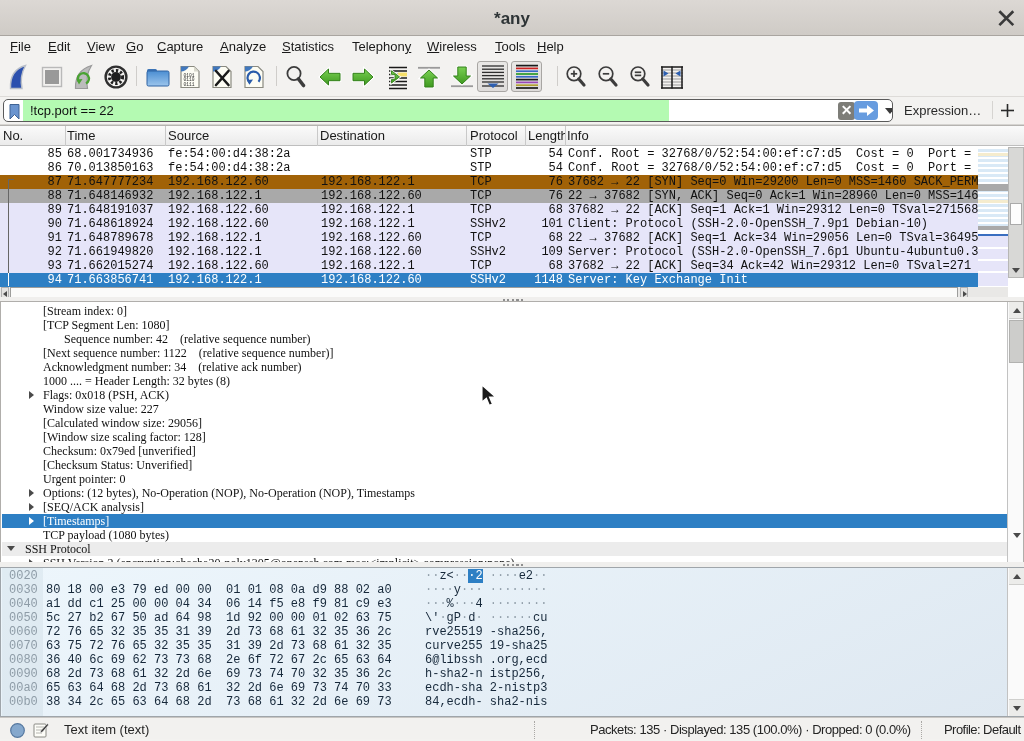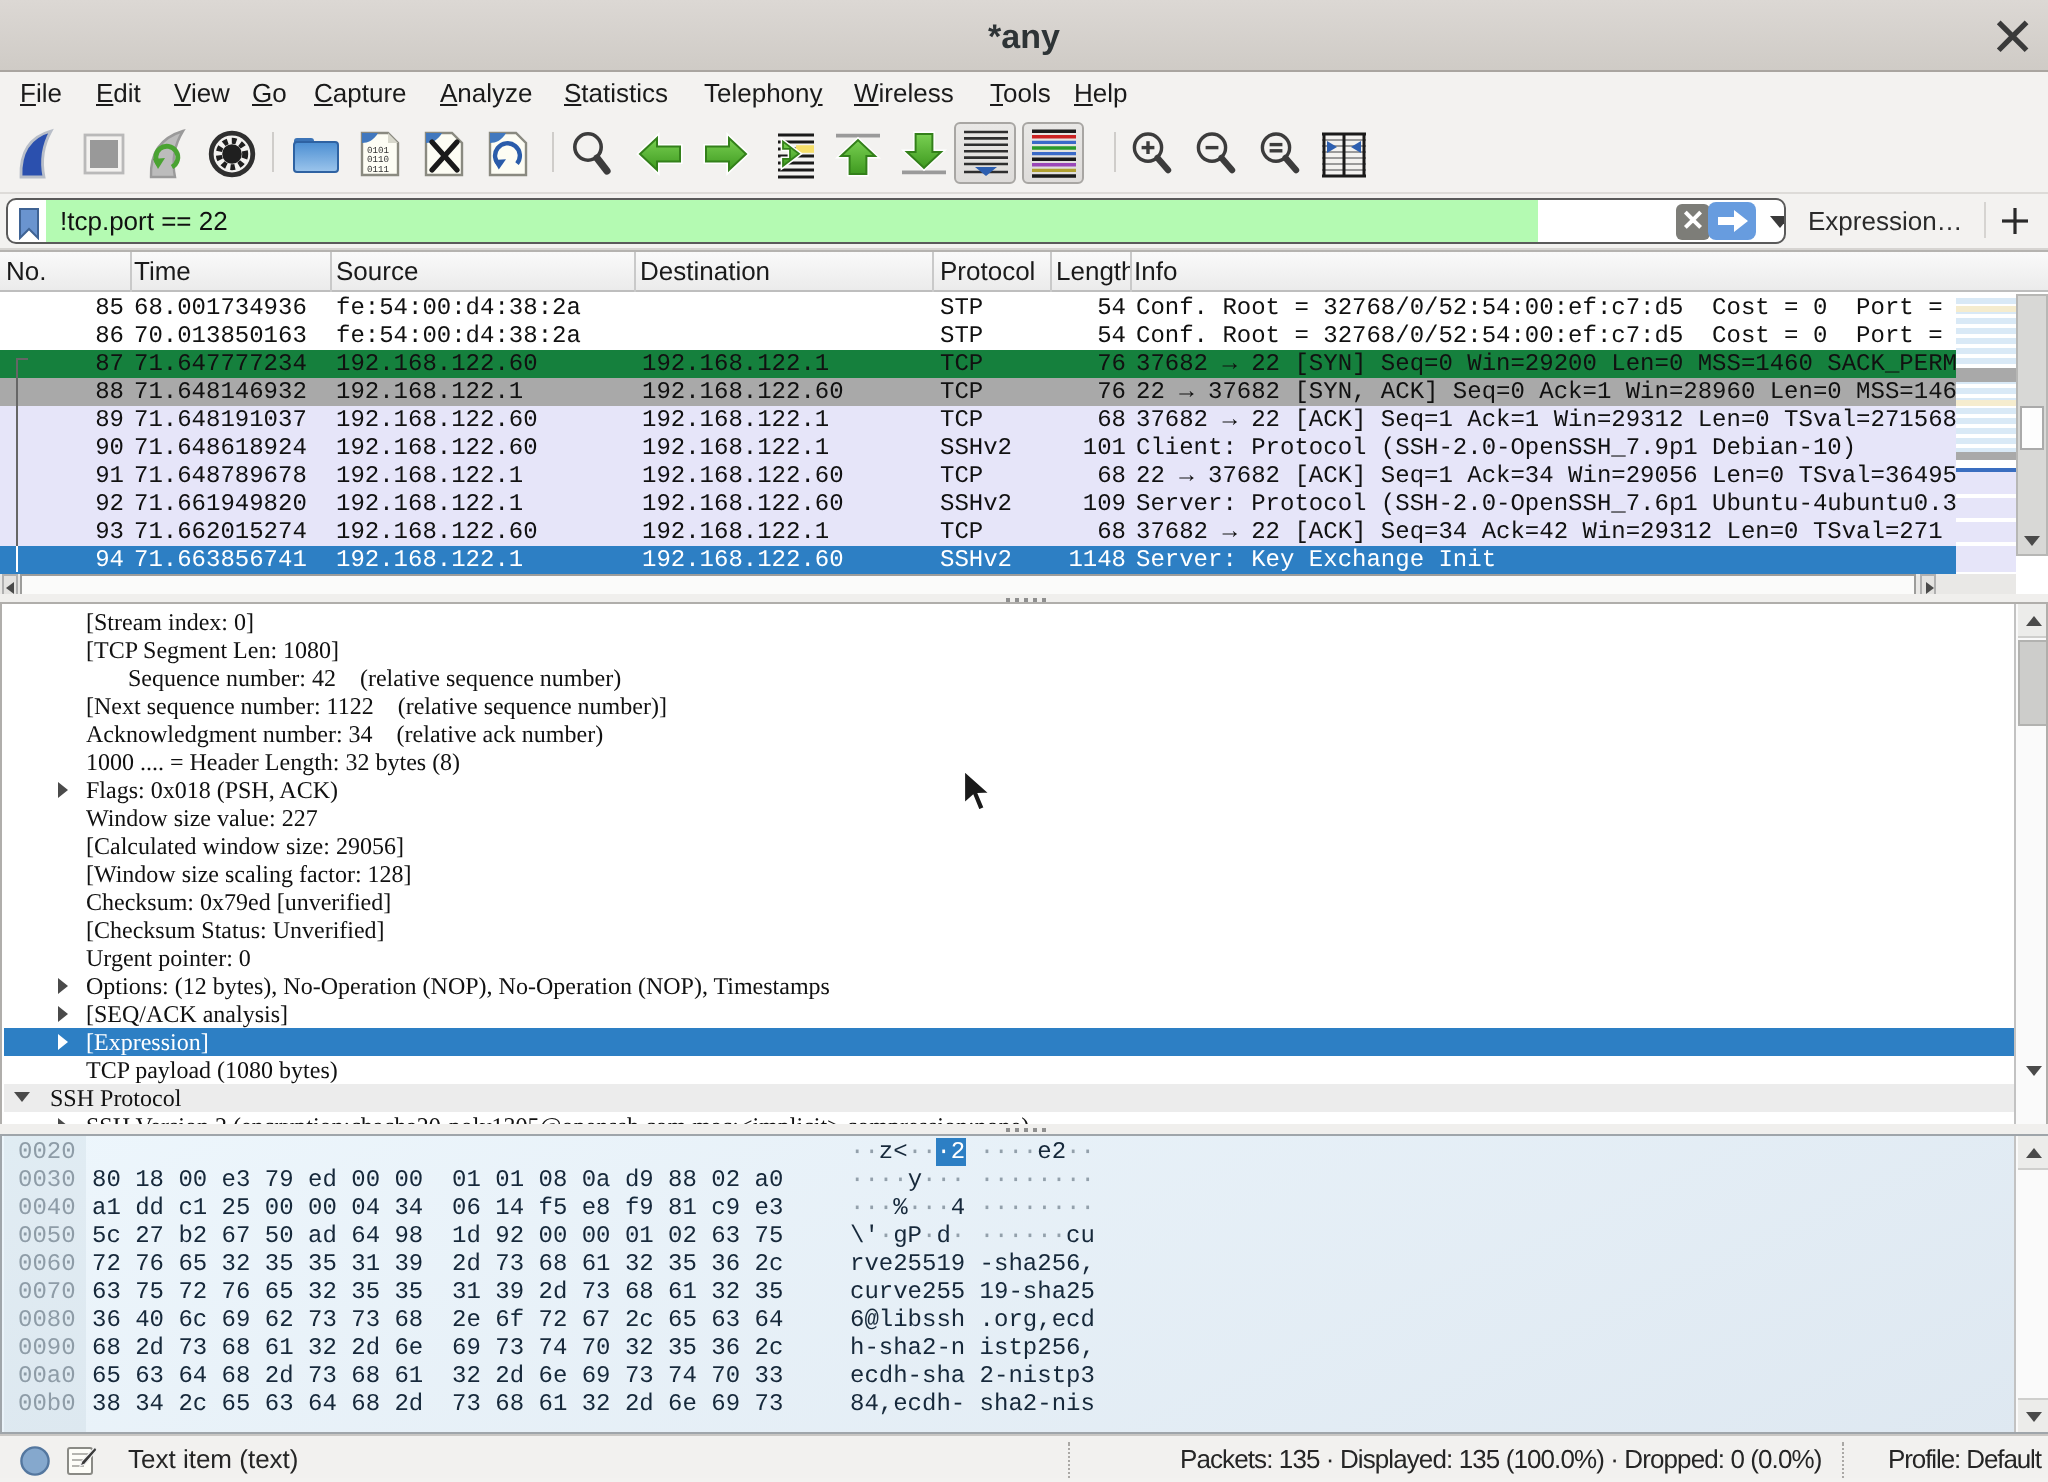--- a/index.html
+++ b/index.html
@@ -13,21 +13,21 @@
 #menu span{position:absolute;top:3px;font-size:13px;color:#1a1a1a}
 #menu u{text-decoration:underline}
 
 #tools{left:0;top:58px;width:1024px;height:39px;background:#f3f2f0;border-bottom:1px solid #dddbd8}
 .sep{position:absolute;top:8px;width:1px;height:20px;background:#cfcdca}
 .ticon{position:absolute;top:6px}
 .tbox{position:absolute;top:3px;width:31px;height:31px;background:linear-gradient(#e9e8e6,#dedcda);border:1px solid #a8a6a3;border-radius:3px}
 
 #filter{left:0;top:97px;width:1024px;height:28px;background:#f3f2f0;border-bottom:1px solid #d6d4d1}
 #fbox{left:3px;top:2px;width:890px;height:23px;background:#fff;border:1px solid #5a5a5a;border-radius:5px;overflow:hidden}
-#fgreen{left:19px;top:0;width:746px;height:21px;background:#b4fab2;font-size:13px;color:#111;padding:3px 0 4px 7px}
+#fgreen{left:19px;top:0;width:646px;height:21px;background:#b4fab2;font-size:13px;color:#111;padding:3px 0 4px 7px}
 #fx{left:834px;top:2px;width:17px;height:18px;background:#7d7d78;border-radius:3px;color:#fff;font-size:14px;font-weight:bold;text-align:center;line-height:17px}
 #fgo{left:850px;top:1px;width:24px;height:19px;background:#679cdf;border-radius:4px}
 #fdd{left:881px;top:8px;width:0;height:0;border-left:5px solid transparent;border-right:5px solid transparent;border-top:6px solid #3a3a3a}
 #fexp{left:904px;top:6px;font-size:13px;color:#2a2a2a}
 #fsep{left:992px;top:4px;width:1px;height:18px;background:#d6d4d1}
 
 
 #plist{left:0;top:125px;width:1024px;height:173px;background:#fff;border-top:1px solid #b5b3b0}
 #phead{left:0;top:0;width:1024px;height:20px;background:linear-gradient(#fafafa,#ebebeb);border-bottom:1px solid #bebebe}
 #phead span{position:absolute;top:2px;font-size:13px;color:#1a1a1a;white-space:nowrap}
@@ -267,21 +267,21 @@
         <span style="left:567px">Info</span>
 <i style="left:65px"></i>
         <i style="left:165px"></i>
         <i style="left:317px"></i>
         <i style="left:466px"></i>
         <i style="left:525px"></i>
         <i style="left:565px"></i>
 </div>
 <div class="pr" style="top:21px;background:#fff"><b class="pn">85</b><b class="pt">68.001734936</b><b class="ps">fe:54:00:d4:38:2a</b><b class="pp">STP</b><b class="pl">54</b><b class="pi">Conf. Root = 32768/0/52:54:00:ef:c7:d5  Cost = 0  Port = 0x8002</b></div>
 <div class="pr" style="top:35px;background:#fff"><b class="pn">86</b><b class="pt">70.013850163</b><b class="ps">fe:54:00:d4:38:2a</b><b class="pp">STP</b><b class="pl">54</b><b class="pi">Conf. Root = 32768/0/52:54:00:ef:c7:d5  Cost = 0  Port = 0x8002</b></div>
-<div class="pr" style="top:49px;background:#15803d"><b class="pn">87</b><b class="pt">71.647777234</b><b class="ps">192.168.122.60</b><b class="pd">192.168.122.1</b><b class="pp">TCP</b><b class="pl">76</b><b class="pi">37682 → 22 [SYN] Seq=0 Win=29200 Len=0 MSS=1460 SACK_PERM=1</b></div>
+<div class="pr" style="top:49px;background:#a16207"><b class="pn">87</b><b class="pt">71.647777234</b><b class="ps">192.168.122.60</b><b class="pd">192.168.122.1</b><b class="pp">TCP</b><b class="pl">76</b><b class="pi">37682 → 22 [SYN] Seq=0 Win=29200 Len=0 MSS=1460 SACK_PERM=1</b></div>
 <div class="pr" style="top:63px;background:#a9a9a9"><b class="pn">88</b><b class="pt">71.648146932</b><b class="ps">192.168.122.1</b><b class="pd">192.168.122.60</b><b class="pp">TCP</b><b class="pl">76</b><b class="pi">22 → 37682 [SYN, ACK] Seq=0 Ack=1 Win=28960 Len=0 MSS=1460</b></div>
 <div class="pr" style="top:77px;background:#e6e5f9"><b class="pn">89</b><b class="pt">71.648191037</b><b class="ps">192.168.122.60</b><b class="pd">192.168.122.1</b><b class="pp">TCP</b><b class="pl">68</b><b class="pi">37682 → 22 [ACK] Seq=1 Ack=1 Win=29312 Len=0 TSval=271568</b></div>
 <div class="pr" style="top:91px;background:#e6e5f9"><b class="pn">90</b><b class="pt">71.648618924</b><b class="ps">192.168.122.60</b><b class="pd">192.168.122.1</b><b class="pp">SSHv2</b><b class="pl">101</b><b class="pi">Client: Protocol (SSH-2.0-OpenSSH_7.9p1 Debian-10)</b></div>
 <div class="pr" style="top:105px;background:#e6e5f9"><b class="pn">91</b><b class="pt">71.648789678</b><b class="ps">192.168.122.1</b><b class="pd">192.168.122.60</b><b class="pp">TCP</b><b class="pl">68</b><b class="pi">22 → 37682 [ACK] Seq=1 Ack=34 Win=29056 Len=0 TSval=36495</b></div>
 <div class="pr" style="top:119px;background:#e6e5f9"><b class="pn">92</b><b class="pt">71.661949820</b><b class="ps">192.168.122.1</b><b class="pd">192.168.122.60</b><b class="pp">SSHv2</b><b class="pl">109</b><b class="pi">Server: Protocol (SSH-2.0-OpenSSH_7.6p1 Ubuntu-4ubuntu0.3</b></div>
 <div class="pr" style="top:133px;background:#e6e5f9"><b class="pn">93</b><b class="pt">71.662015274</b><b class="ps">192.168.122.60</b><b class="pd">192.168.122.1</b><b class="pp">TCP</b><b class="pl">68</b><b class="pi">37682 → 22 [ACK] Seq=34 Ack=42 Win=29312 Len=0 TSval=271</b></div>
 <div class="pr" style="top:147px;background:#2d7fc4;color:#fff;height:14px"><b class="pn">94</b><b class="pt">71.663856741</b><b class="ps">192.168.122.1</b><b class="pd">192.168.122.60</b><b class="pp">SSHv2</b><b class="pl">1148</b><b class="pi">Server: Key Exchange Init</b></div>
 <div class="abs" style="left:8px;top:53px;width:6px;height:1px;background:#666"></div>
 <div class="abs" style="left:8px;top:53px;width:1px;height:94px;background:#666"></div>
 <div class="abs" style="left:8px;top:147px;width:1px;height:13px;background:#fff"></div>
@@ -326,21 +326,21 @@
 <div class="dr" style="top:100px;padding-left:41px">Window size value: 227</div>
 <div class="dr" style="top:114px;padding-left:41px">[Calculated window size: 29056]</div>
 <div class="dr" style="top:128px;padding-left:41px">[Window size scaling factor: 128]</div>
 <div class="dr" style="top:142px;padding-left:41px">Checksum: 0x79ed [unverified]</div>
 <div class="dr" style="top:156px;padding-left:41px">[Checksum Status: Unverified]</div>
 <div class="dr" style="top:170px;padding-left:41px">Urgent pointer: 0</div>
 <div class="dr" style="top:184px;padding-left:41px">Options: (12 bytes), No-Operation (NOP), No-Operation (NOP), Timestamps</div>
       <div class="dtri" style="left:28px;top:187px"></div>
 <div class="dr" style="top:198px;padding-left:41px">[SEQ/ACK analysis]</div>
       <div class="dtri" style="left:28px;top:201px"></div>
-<div class="dr" style="top:212px;padding-left:41px;background:#2d7fc4;color:#fff">[Expression]</div>
+<div class="dr" style="top:212px;padding-left:41px;background:#2d7fc4;color:#fff">[Timestamps]</div>
       <div class="dtri" style="left:28px;top:215px;border-left-color:#fff"></div>
 <div class="dr" style="top:226px;padding-left:41px">TCP payload (1080 bytes)</div>
 <div class="dr" style="top:240px;padding-left:23px;background:#ececec">SSH Protocol</div>
       <div class="dtrid" style="left:6px;top:244px"></div>
 <div class="dr" style="top:254px;padding-left:41px">SSH Version 2 (encryption:chacha20-poly1305@openssh.com mac:&lt;implicit&gt; compression:none)</div>
       <div class="dtri" style="left:28px;top:257px"></div>
 <div class="abs" style="left:1006px;top:0;width:17px;height:260px;background:#fafafa;border-left:1px solid #c2c2c2">
 <div class="abs" style="left:1px;top:0;width:16px;height:17px;background:#ececea;border-bottom:1px solid #cfcfcd">
           <div class="abs" style="left:4px;top:6px;width:0;height:0;border-left:4px solid transparent;border-right:4px solid transparent;border-bottom:5px solid #4a4a4a"></div>
         </div>

